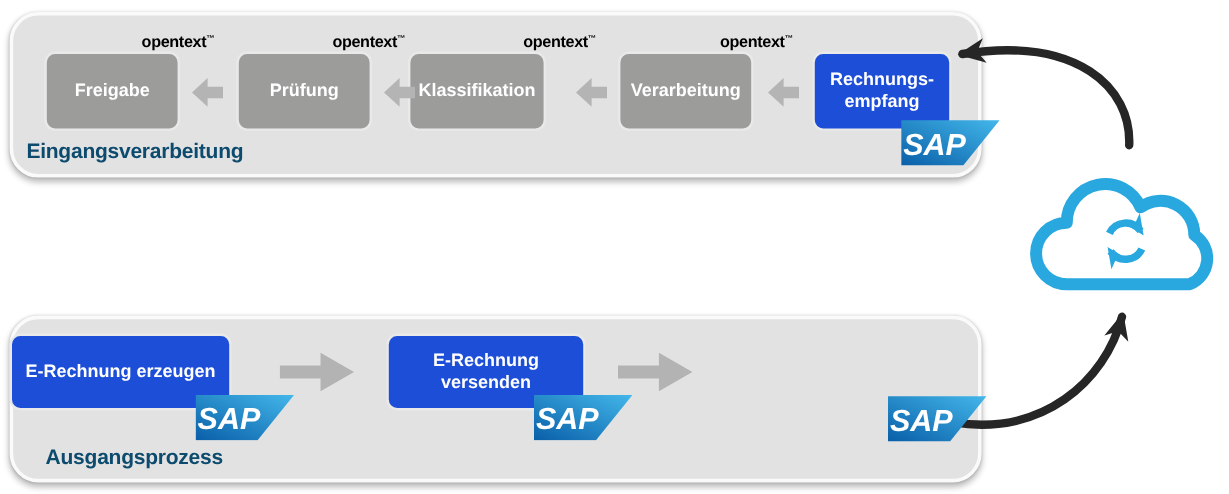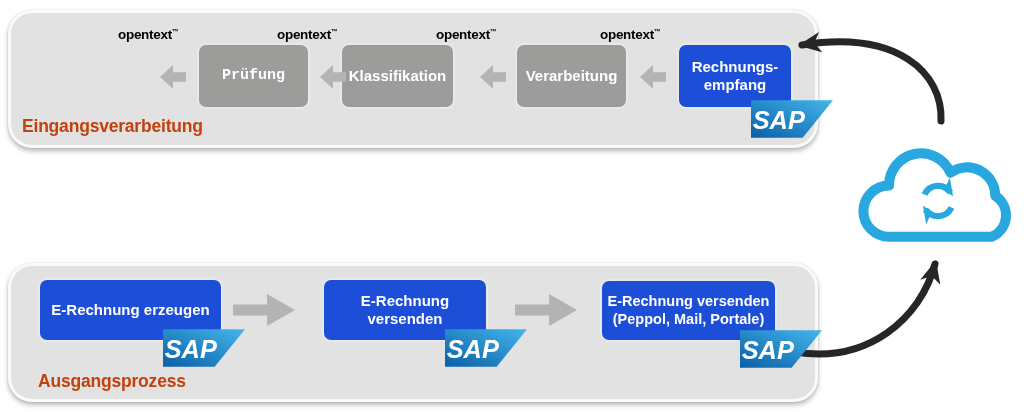--- a/index.html
+++ b/index.html
@@ -6,21 +6,21 @@
   .canvas{
     position:relative;width:1024px;height:412px;background:#ffffff;
     font-family:"Liberation Sans",sans-serif;overflow:hidden;
   }
   .lane{
     position:absolute;box-sizing:border-box;background:#e2e2e2;
     border:3px solid #fafafa;border-radius:24px;
     box-shadow:0 3px 5px rgba(0,0,0,.28), 0 0 2px rgba(0,0,0,.12);
   }
   .lane-title{
-    position:absolute;font-size:17.5px;font-weight:bold;color:#c2410c;
+    position:absolute;font-size:17.5px;font-weight:bold;color:#0c4a6e;
     white-space:nowrap;letter-spacing:-0.2px;
   }
   .box{
     position:absolute;box-sizing:border-box;border-radius:9px;
     border:2px solid #e9e9e9;display:flex;flex-direction:column;
     align-items:center;justify-content:center;color:#ffffff;
     font-weight:bold;font-size:15px;line-height:1.22;text-align:center;
     white-space:nowrap;
   }
   .box.gray{background:#9c9c9b;}
@@ -51,49 +51,48 @@
   <div class="lane" style="left:8px;top:263px;width:810px;height:139px;"></div>
 
   <div class="lane-title" style="left:22px;top:116px;">Eingangsverarbeitung</div>
   <div class="lane-title" style="left:22px;top:371px;margin-left:16px;">Ausgangsprozess</div>
 
   <div class="ot" style="left:118px;"><span>opentext</span><span class="tm">™</span></div>
   <div class="ot" style="left:277px;"><span>opentext</span><span class="tm">™</span></div>
   <div class="ot" style="left:436px;"><span>opentext</span><span class="tm">™</span></div>
   <div class="ot" style="left:600px;"><span>opentext</span><span class="tm">™</span></div>
 
-  <div class="box gray" style="left:197px;top:43px;width:113px;height:66px;font-family:Liberation Mono, monospace;">
+  <div class="box gray" style="left:37px;top:43px;width:113px;height:66px;">
+    <span>Freigabe</span>
+  </div>
+  <div class="box gray" style="left:197px;top:43px;width:113px;height:66px;">
     <span>Prüfung</span>
   </div>
   <div class="box gray" style="left:340px;top:43px;width:115px;height:66px;">
     <span>Klassifikation</span>
   </div>
   <div class="box gray" style="left:515px;top:43px;width:113px;height:66px;">
     <span>Verarbeitung</span>
   </div>
   <div class="box blue" style="left:677px;top:43px;width:116px;height:66px;">
     <span>Rechnungs-</span>
     <span>empfang</span>
   </div>
 
   <div class="arrowL" style="left:160px;top:65px;"></div>
   <div class="arrowL" style="left:320px;top:65px;"></div>
   <div class="arrowL" style="left:480px;top:65px;"></div>
   <div class="arrowL" style="left:640px;top:65px;"></div>
 
-  <div class="box blue" style="left:38px;top:278px;width:185px;height:64px;text-align:right;">
+  <div class="box blue" style="left:8px;top:278px;width:185px;height:64px;text-align:right;">
     <span>E-Rechnung erzeugen</span>
   </div>
   <div class="box blue" style="left:322px;top:278px;width:166px;height:64px;">
     <span>E-Rechnung</span>
     <span>versenden</span>
-  </div>
-  <div class="box blue" style="left:600px;top:279px;width:177px;height:63px;font-size:14.5px;">
-    <span>E-Rechnung versenden</span>
-    <span>(Peppol, Mail, Portale)</span>
   </div>
 
   <div class="arrowR" style="left:233px;top:294px;"></div>
   <div class="arrowR" style="left:515px;top:294px;"></div>
 
   <svg class="overlay" width="1024" height="412" viewBox="0 0 1024 412">
     <defs>
       <linearGradient id="sapGrad" x1="0" y1="1" x2="1" y2="0">
         <stop offset="0" stop-color="#0a5fa8"></stop>
         <stop offset="1" stop-color="#43b7ea"></stop>

